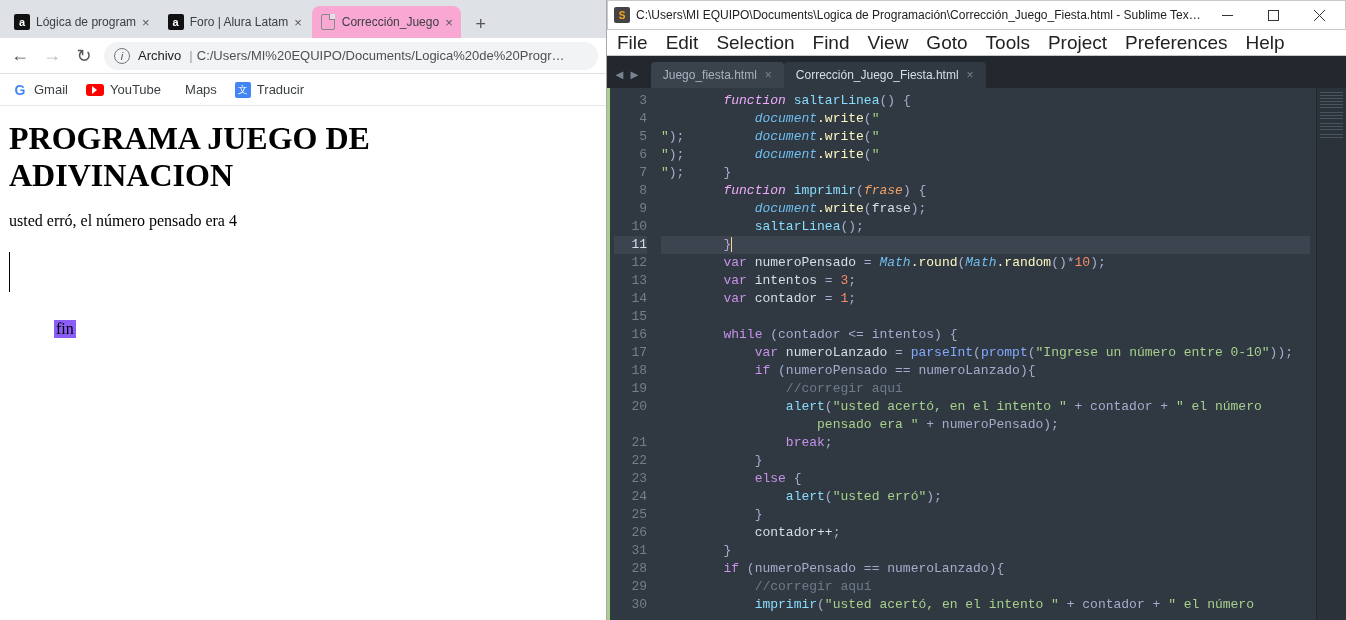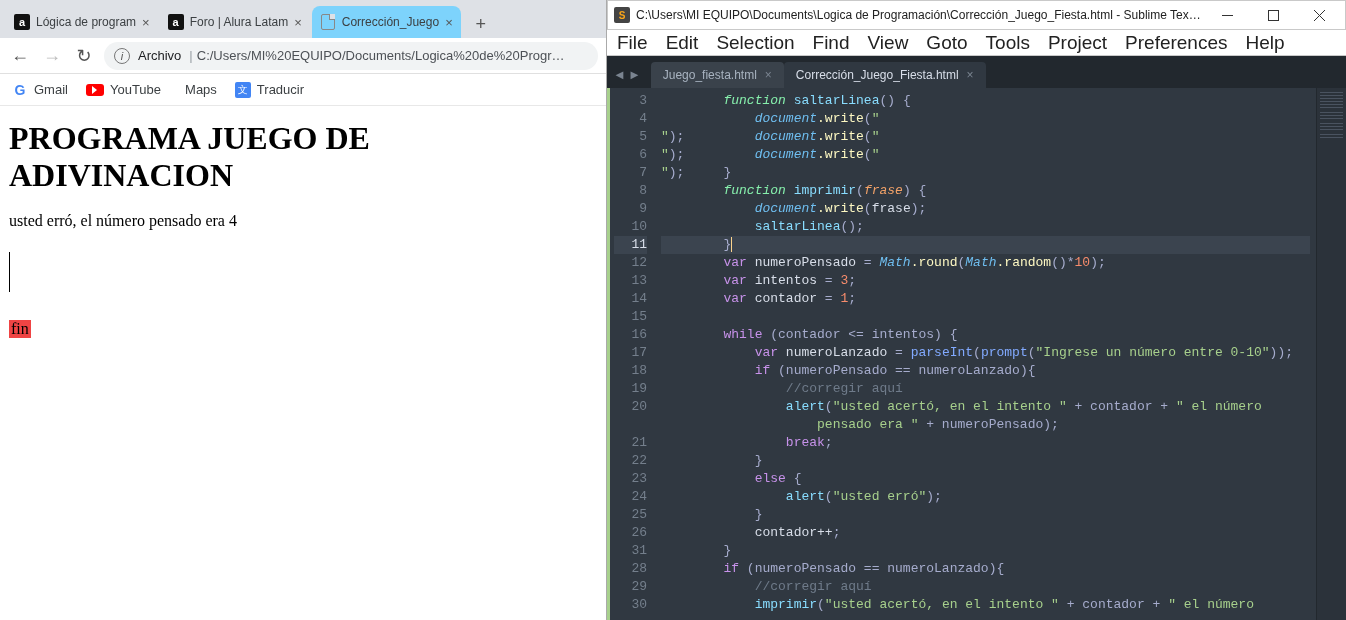--- a/index.html
+++ b/index.html
@@ -2,21 +2,21 @@
 <html><head>
 <meta charset="utf-8">
 <style>
   * { box-sizing: border-box; margin: 0; padding: 0; }
   html, body { width: 1346px; height: 620px; font-family: Arial, sans-serif; overflow: hidden; }
   .stage { display: flex; width: 1346px; height: 620px; }
   
   .chrome { width: 607px; height: 620px; display: flex; flex-direction: column; background: #fff; border-right: 1px solid #aaa; }
   .chrome-tabs { height: 38px; background: #dee1e6; display: flex; align-items: flex-end; padding-left: 6px; }
   .ctab { height: 32px; display: flex; align-items: center; padding: 0 8px; font-size: 12px; color: #3c4043; border-top-left-radius: 8px; border-top-right-radius: 8px; max-width: 170px; margin-right: 2px; position: relative; }
-  .ctab.active { background: #7dd3fc; }
+  .ctab.active { background: #f9a8d4; }
   .ctab .fav { width: 16px; height: 16px; margin-right: 6px; display: flex; align-items: center; justify-content: center; font-size: 11px; }
   .ctab .alura { width:16px; height:16px; background:#111; color:#fff; font-weight:bold; font-size:11px; display:flex; align-items:center; justify-content:center; border-radius:2px; }
   .ctab .doc { width:14px;height:16px;border:1px solid #888;border-radius:2px;position:relative; }
   .ctab .doc:after { content:""; position:absolute; top:-1px; right:-1px; width:5px;height:5px; background:#dee1e6; border-left:1px solid #888; border-bottom:1px solid #888; }
   .ctab .title { flex:1; overflow:hidden; white-space:nowrap; text-overflow:clip; }
   .ctab .close { margin-left:6px; font-size:13px; color:#555; }
   .newtab { width:28px; height:28px; display:flex; align-items:center; justify-content:center; font-size:18px; color:#555; margin-left:4px; }
   .chrome-toolbar { height:36px; background:#fff; display:flex; align-items:center; padding:0 8px; border-bottom:1px solid #e0e0e0; gap:8px; }
   .navbtn { width:24px; height:24px; display:flex; align-items:center; justify-content:center; color:#555; font-size:18px; }
   .addr { flex:1; height:28px; background:#f1f3f4; border-radius:14px; display:flex; align-items:center; padding:0 10px; font-size:13px; color:#4d5156; overflow:hidden; white-space:nowrap; }
@@ -26,21 +26,21 @@
   .bookmarks { height:32px; background:#fff; display:flex; align-items:center; padding:0 12px; gap:18px; font-size:13px; color:#3c4043; border-bottom:1px solid #e8e8e8; }
   .bm { display:flex; align-items:center; gap:6px; }
   .bm .g { width:16px;height:16px;display:flex;align-items:center;justify-content:center;font-weight:bold;font-size:14px; }
   .bm .g span.b{color:#4285f4}
   .bm .yt { width:18px;height:12px;background:#f00;border-radius:3px;position:relative; }
   .bm .yt:after { content:""; position:absolute; left:6px; top:2px; border-left:5px solid #fff; border-top:4px solid transparent; border-bottom:4px solid transparent; }
   .bm .trn { width:16px;height:16px;background:#4285f4;border-radius:2px;color:#fff;font-size:10px;display:flex;align-items:center;justify-content:center; }
   .page { flex:1; padding:14px 9px; background:#fff; font-family:Liberation Serif, serif; color:#000; }
   .page h1 { font-size:32px; font-weight:bold; margin-bottom:18px; }
   .page p { font-size:16px; margin-bottom:6px; }
-  .page .fin { margin-top:28px; display:inline-block; background:#ef4444; padding:0 2px; }
+  .page .fin { margin-top:28px; display:inline-block; background:#8b5cf6; padding:0 2px;margin-left:45px; }
   .page .caret { display:inline-block; width:1px; height:40px; background:#000; vertical-align:top; margin-right:2px; }
   
   .sublime { width:739px; height:620px; display:flex; flex-direction:column; background:#303841; }
   .st-title { height:30px; background:#fff; border:1px solid #c9c9c9; display:flex; align-items:center; padding:0 6px; font-size:12px; color:#222; gap:6px; }
   .st-title .icon { width:16px;height:16px;background:#444;border-radius:2px;display:flex;align-items:center;justify-content:center;color:#faa61a;font-size:10px;font-weight:bold; }
   .st-title .name { flex:1; overflow:hidden; white-space:nowrap; text-overflow:ellipsis; }
   .winbtn { width:40px;height:28px;display:flex;align-items:center;justify-content:center;color:#333; }
   .winbtn svg { width:11px;height:11px;stroke:#333;stroke-width:1;fill:none; }
   .st-menu { height:26px; background:#fff; display:flex; align-items:center; padding:0 10px; gap:18px; font-size:19px; color:#222; border-bottom:1px solid #c9c9c9; }
   .st-tabs { height:32px; background:#22282e; display:flex; align-items:flex-end; padding-left:6px; }
@@ -50,21 +50,21 @@
   .stab.inactive { background:#3a424b; }
   .stab.active { background:#303841; color:#d8dee9; }
   .stab .close { color:#7a8490; }
   .st-body { flex:1; display:flex; position:relative; font-family:Consolas,"Courier New",monospace; font-size:13px; line-height:18px; }
   .gutter { width:48px; background:#303841; text-align:right; padding:4px 8px 4px 4px; color:#747f8c; user-select:none; border-left:3px solid #a7d08c; }
   .gutter .ln { height:18px; }
   .gutter .ln.active { background:#3b444f; color:#d8dee9; }
   .code { flex:1; padding:4px 6px; color:#d8dee9; white-space:pre; overflow:hidden; }
   .code .row { height:18px; }
   .code .row.active { background:#3b444f; }
-  .c-kw { color:#86efac; font-style:italic; }
+  .c-kw { color:#f0abfc; font-style:italic; }
   .c-kw2 { color:#c792ea; }
   .c-fn { color:#89ddff; }
   .c-id { color:#82aaff; }
   .c-obj { color:#6fbef0; font-style:italic;font-family:Liberation Mono, monospace; }
   .c-prop { color:#fef9c3; }
   .c-param { color:#f3a268; font-style:italic; }
   .c-punc { color:#a6accd; }
   .c-str { color:#a7d08c; }
   .c-num { color:#f78c6c; }
   .c-cmt { color:#6f7b8a; }

